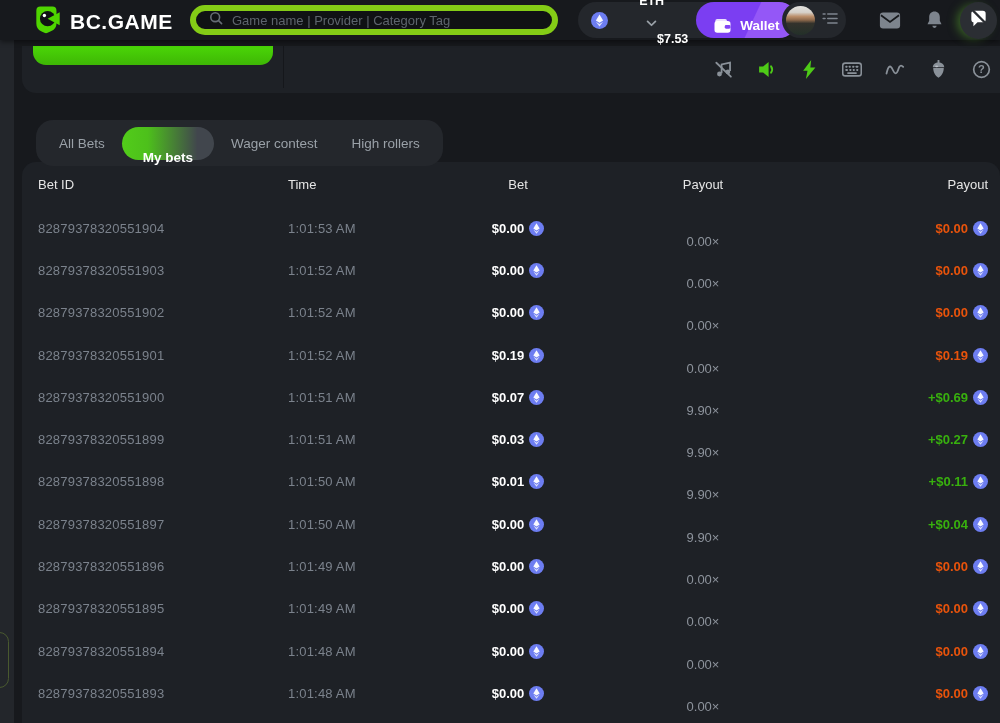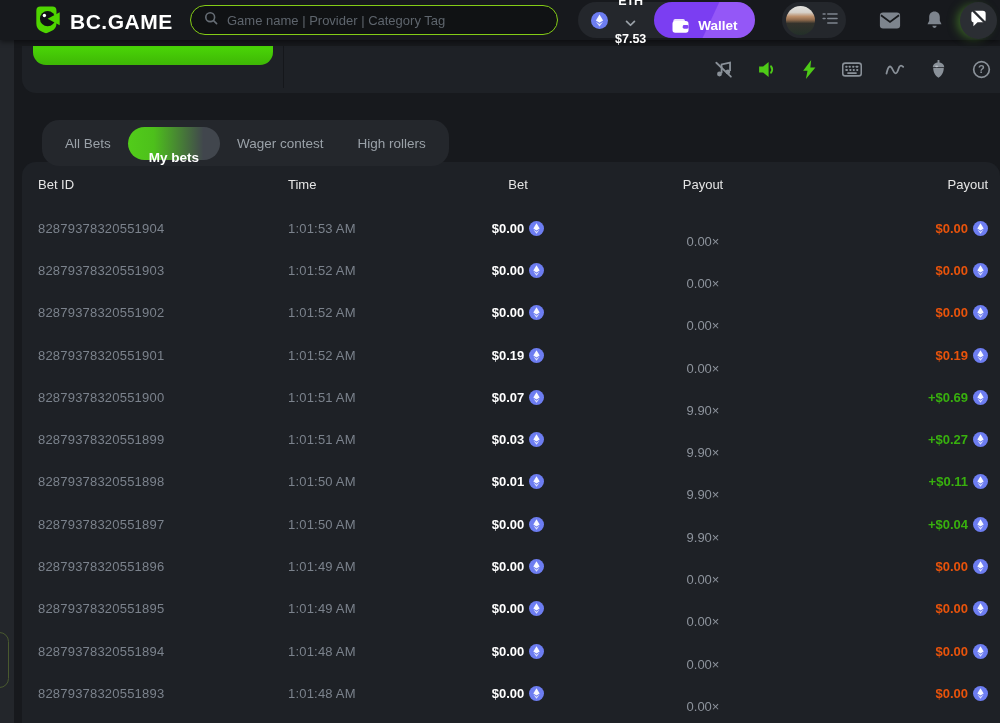--- a/index.html
+++ b/index.html
@@ -10,37 +10,37 @@
   }
   
   .topbar {
     position:absolute; top:0; left:0; right:0; height:40px;
     background:#17191d; z-index:20; box-shadow:0 2px 5px rgba(0,0,0,.45);
   }
   .logo { position:absolute; left:32px; top:5px; display:flex; align-items:center; gap:10px; }
   .logo-text { color:#fff; font-size:21px; font-weight:800; letter-spacing:.5px; }
   .searchbar {
     position:absolute; left:190px; top:5px; width:368px; height:30px;
-    background:#101214; border:1px solid #84cc16; border-radius:16px;
+    background:#101214; border:6px solid #84cc16; border-radius:16px;
     display:flex; align-items:center; gap:8px; padding:0 12px;
   }
   .searchbar input {
     flex:1; background:transparent; border:none; outline:none;
     color:#a7adb4; font-size:13px; font-family:"Liberation Sans",sans-serif;
   }
   .searchbar input::placeholder { color:#5e656d; }
   .balance-group {
     position:absolute; left:578px; top:2px; height:36px;
     background:#24272c; border-radius:18px;
     display:flex; align-items:center; padding-left:13px;
   }
   .balance-stack { display:flex; flex-direction:column; align-items:center; margin:0 8px 0 7px; line-height:1.15; }
   .balance-row1 { display:flex; align-items:center; gap:5px;flex-direction:column; }
   .balance-cur { color:#fff; font-size:12.5px; font-weight:bold; }
-  .balance-amt { color:#fff; font-size:12.5px; font-weight:bold; }
+  .balance-amt { color:#fff; font-size:12.5px; font-weight:bold;margin-left:42px; }
   .wallet-btn {
     height:36px; border-radius:18px; padding:16px 17px;
     background:linear-gradient(115deg,#7b3ef2 55%,#9457f7 56%);
     display:flex; align-items:flex-start; gap:8px; border:none; cursor:pointer;
   }
   .wallet-label { color:#fff; font-size:13.5px; font-weight:bold; }
   .avatar-pill {
     position:absolute; left:782px; top:2px; width:64px; height:36px;
     background:#24272c; border-radius:18px;
     display:flex; align-items:center; gap:7px; padding-left:4px; cursor:pointer;
@@ -74,21 +74,21 @@
     border:none; border-radius:0 0 13px 13px; cursor:pointer;
   }
   .panel-divider { position:absolute; left:261px; top:0; bottom:5px; width:1px; background:#15171b; }
   .game-toolbar {
     position:absolute; right:9px; top:0; height:100%;
     display:flex; align-items:center; gap:23px;
   }
   .tool { width:20px; height:20px; display:flex; align-items:center; justify-content:center; cursor:pointer; }
   
   .tabs {
-    position:absolute; left:42px; top:120px; height:46px;
+    position:absolute; left:36px; top:120px; height:46px;
     background:#24272c; border-radius:17px;
     display:inline-flex; align-items:center; padding:0 6px; z-index:3;
   }
   .tab {
     padding:0 17px; height:33px; line-height:33px; border-radius:17px;
     color:#9aa1a8; font-size:13.5px; cursor:pointer; white-space:nowrap;
   }
   .tab.active {
     background:linear-gradient(90deg,#52cc1a 0%,#4dc01b 28%,#41464d 82%);
     color:#fff; font-weight:bold; padding:14px 21px;

